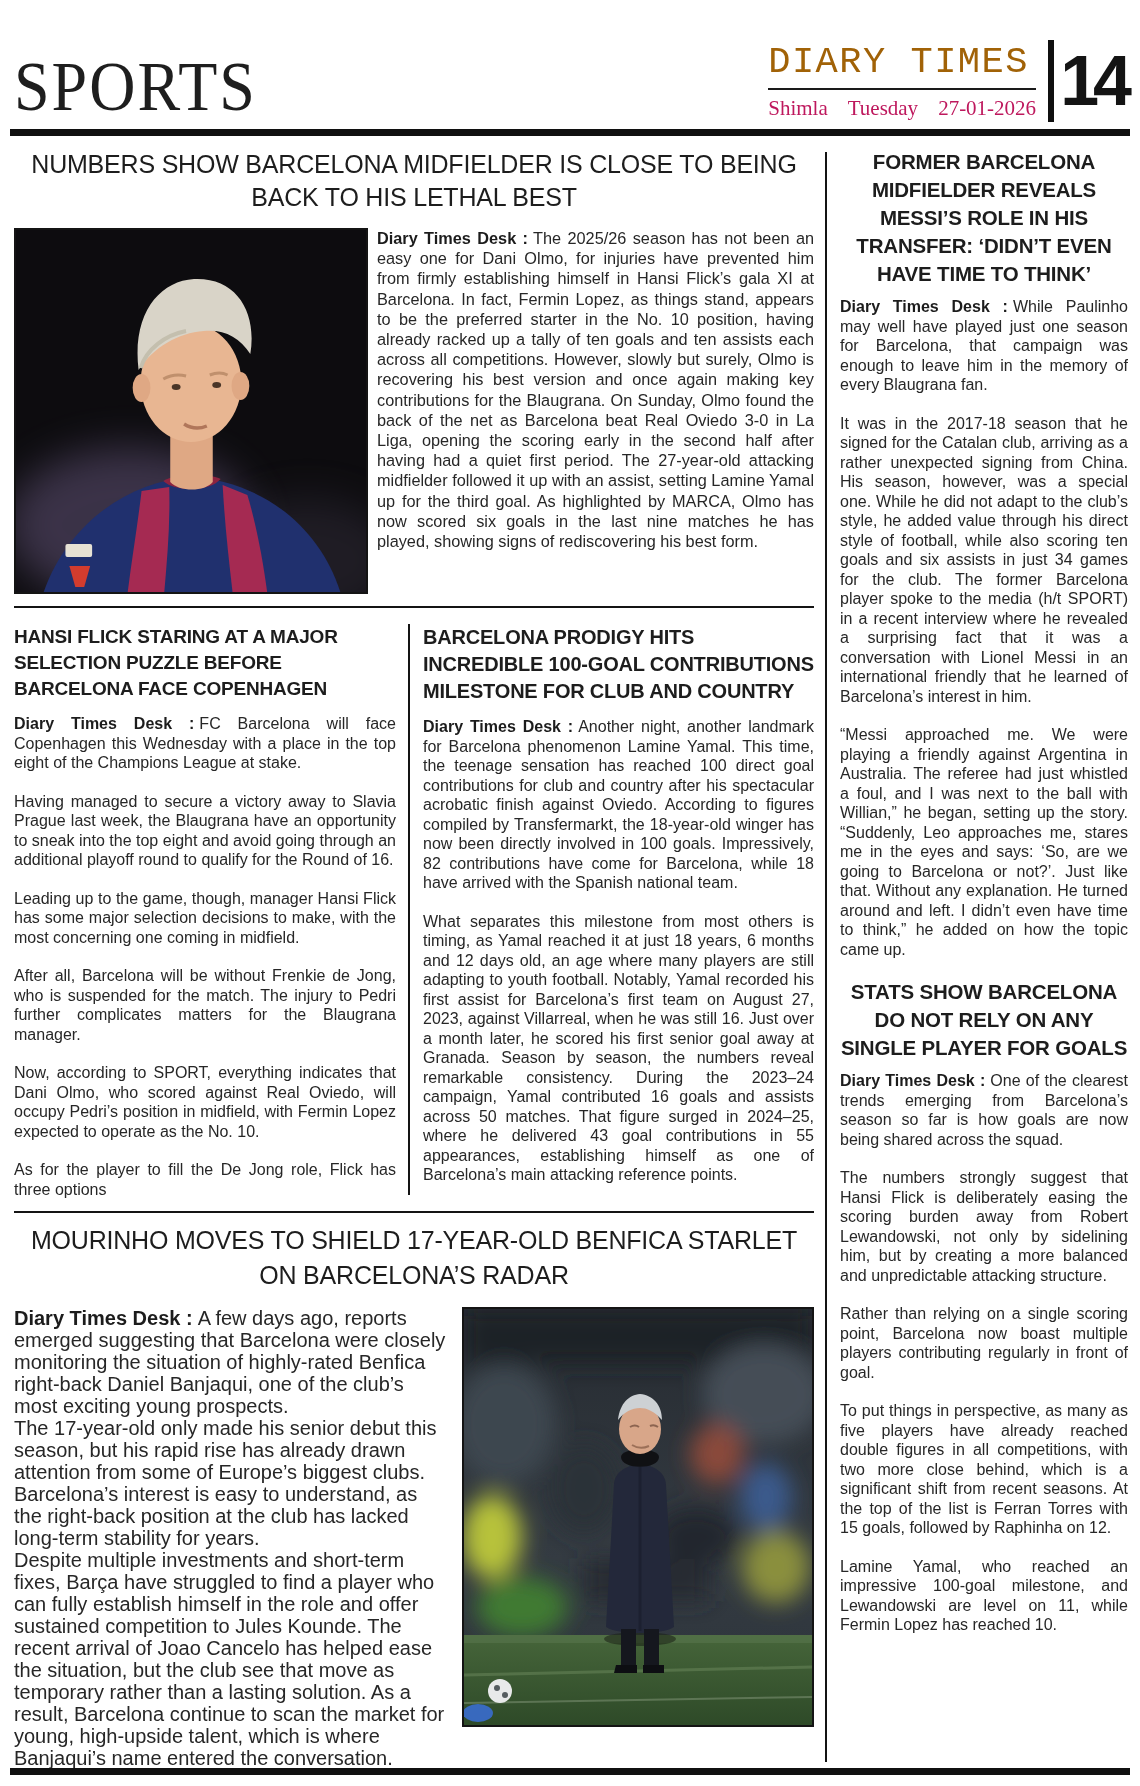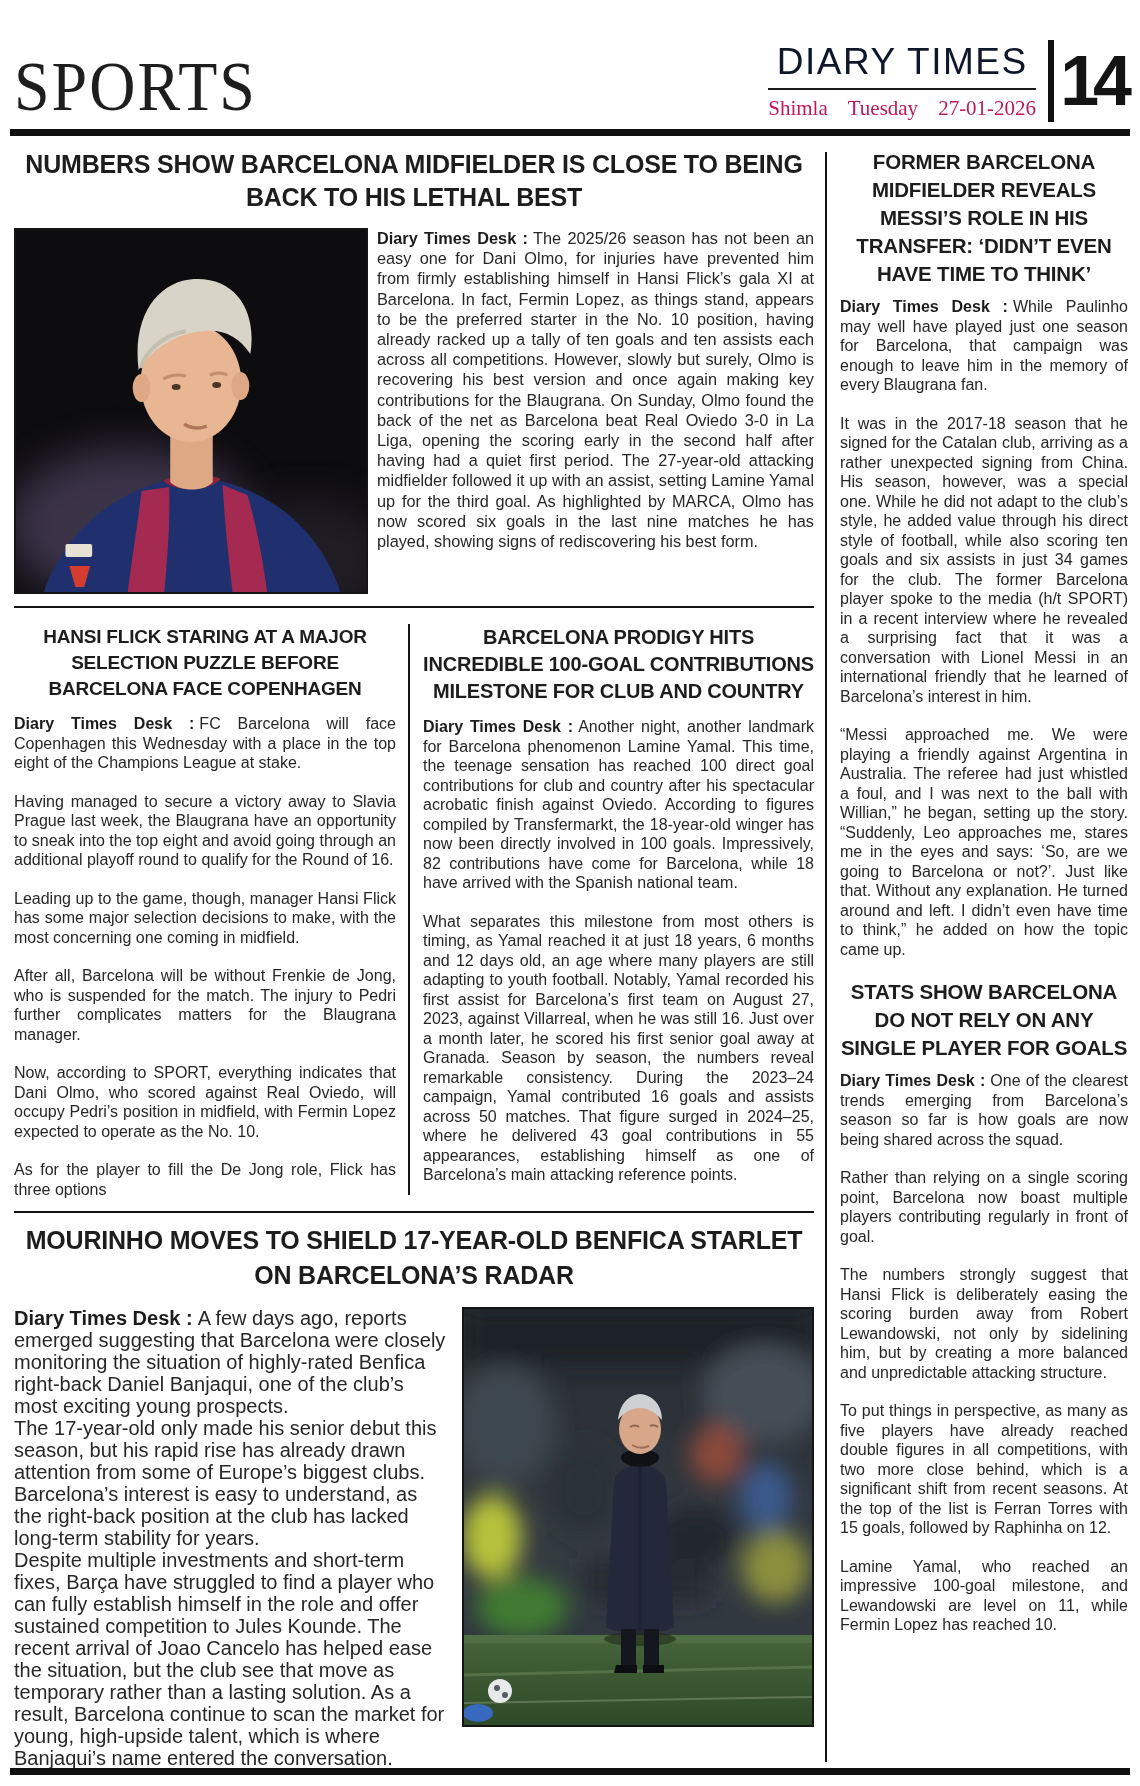--- a/index.html
+++ b/index.html
@@ -11,60 +11,60 @@
   }
   
   .section-title {
     position:absolute; left:14px; top:58px;
     font-family:"Liberation Serif", serif; font-size:64px; line-height:64px;
     color:#1e1e1e; letter-spacing:2px; transform:scaleY(1.08); transform-origin:left bottom;
   }
   .masthead { position:absolute; right:14px; top:40px; display:flex; align-items:stretch; }
   .mast-left { display:flex; flex-direction:column; justify-content:flex-end; padding-right:12px; }
   .paper-name {
-    font-family:Liberation Sans, sans-serif; font-size:37px; line-height:42px;
-    color:#0f172a; letter-spacing:1.5px; text-align:center; white-space:nowrap;
+    font-family:Liberation Mono, monospace; font-size:37px; line-height:42px;
+    color:#a16207; letter-spacing:1.5px; white-space:nowrap;
   }
   .mast-rule { height:2px; background:#1a1a1a; margin:5px 0 4px; }
   .dateline {
     font-family:"Liberation Serif", serif; font-size:21px; line-height:28px; color:#be185d;
     display:flex; justify-content:center; gap:20px; white-space:nowrap;
   }
   .mast-bar { width:6px; background:#101010; }
   .page-number {
     font-family:"Liberation Sans", sans-serif; font-weight:bold; font-size:70px; line-height:82px;
     letter-spacing:-6px; color:#141414; padding-left:6px; align-self:flex-end;
   }
   .top-rule { position:absolute; left:10px; right:10px; top:129px; height:7px; background:#101010; }
   .bottom-rule { position:absolute; left:10px; right:10px; top:1768px; height:7px; background:#101010; }
   .main-vertical-divider { position:absolute; left:825px; top:152px; width:2px; height:1610px; background:#141414; }
 
   
   .main-area { position:absolute; left:14px; top:146px; width:800px; }
   h1.headline-xl {
-    font-size:25px; line-height:33px; font-weight:bold; letter-spacing:-0.2px;
+    font-size:25px; line-height:33px; font-weight:normal; letter-spacing:-0.2px;
     color:#1d1d1d; text-align:center; margin:2px 8px 14px;
   }
   .article1 { display:flex; gap:9px; }
   .photo-frame { border:2px solid #141414; flex:none; overflow:hidden; background:#0d0c0f; }
   .photo-olmo { width:354px; height:366px; }
   .photo-olmo svg, .photo-mourinho svg { display:block; width:100%; height:100%; }
   .article1 .body-text { flex:1; font-size:16.3px; line-height:20.2px; text-align:justify; color:#272727; }
   .body-text p, .col p, .right-col p { margin:0 0 19px; text-align:justify; }
   .body-text p:last-child, .col p:last-child, .right-col p:last-child { margin-bottom:0; }
   .byline { font-weight:bold; color:#1c1c1c; padding-right:5px; }
   .section-rule { height:2px; background:#141414; margin:12px 0 10px; }
 
   .two-cols { display:flex; }
   .col { font-size:16px; line-height:19.5px; color:#272727; }
   .col-left { width:382px; }
   .col-divider { width:2px; background:#141414; margin:6px 13px 4px 12px; }
   .col-mid { flex:1; }
   h2.headline-md {
-    font-weight:bold; letter-spacing:-0.2px; color:#1d1d1d; text-align:center; margin:6px 0 12px;
+    font-weight:bold; letter-spacing:-0.2px; color:#1d1d1d; text-align:left; margin:6px 0 12px;
   }
   .col-left h2.headline-md { font-size:19px; line-height:26px; }
   .col-mid h2.headline-md { font-size:20px; line-height:27px; }
 
   .bottom-article h1.headline-xl { margin:4px 0 14px; line-height:35px; }
   .bottom-body { display:flex; gap:15px; }
   .bottom-text { flex:1; font-size:20px; line-height:22px; color:#272727; }
   .photo-mourinho { width:352px; height:420px; }
 
   
@@ -224,20 +224,20 @@
   <div class="main-vertical-divider"></div>
 
   <div class="right-col">
     <h2 class="headline-rt">FORMER BARCELONA MIDFIELDER REVEALS MESSI’S ROLE IN HIS TRANSFER: ‘DIDN’T EVEN HAVE TIME TO THINK’</h2>
     <p><b class="byline">Diary Times Desk :</b><span>While Paulinho may well have played just one season for Barcelona, that campaign was enough to leave him in the memory of every Blaugrana fan.</span></p>
     <p>It was in the 2017-18 season that he signed for the Catalan club, arriving as a rather unexpected signing from China. His season, however, was a special one. While he did not adapt to the club’s style, he added value through his direct style of football, while also scoring ten goals and six assists in just 34 games for the club. The former Barcelona player spoke to the media (h/t SPORT) in a recent interview where he revealed a surprising fact that it was a conversation with Lionel Messi in an international friendly that he learned of Barcelona’s interest in him.</p>
     <p>“Messi approached me. We were playing a friendly against Argentina in Australia. The referee had just whistled a foul, and I was next to the ball with Willian,” he began, setting up the story. “Suddenly, Leo approaches me, stares me in the eyes and says: ‘So, are we going to Barcelona or not?’. Just like that. Without any explanation. He turned around and left. I didn’t even have time to think,” he added on how the topic came up.</p>
 
     <h2 class="headline-rt headline-stats">STATS SHOW BARCELONA DO NOT RELY ON ANY SINGLE PLAYER FOR GOALS</h2>
     <p><b class="byline">Diary Times Desk :</b><span>One of the clearest trends emerging from Barcelona’s season so far is how goals are now being shared across the squad.</span></p>
+    <p>The numbers strongly suggest that Hansi Flick is deliberately easing the scoring burden away from Robert Lewandowski, not only by sidelining him, but by creating a more balanced and unpredictable attacking structure.</p>
     <p>Rather than relying on a single scoring point, Barcelona now boast multiple players contributing regularly in front of goal.</p>
-    <p>The numbers strongly suggest that Hansi Flick is deliberately easing the scoring burden away from Robert Lewandowski, not only by sidelining him, but by creating a more balanced and unpredictable attacking structure.</p>
     <p>To put things in perspective, as many as five players have already reached double figures in all competitions, with two more close behind, which is a significant shift from recent seasons. At the top of the list is Ferran Torres with 15 goals, followed by Raphinha on 12.</p>
     <p>Lamine Yamal, who reached an impressive 100-goal milestone, and Lewandowski are level on 11, while Fermin Lopez has reached 10.</p>
   </div>
 
   <div class="bottom-rule"></div>
 </div>
 
 </body></html>

